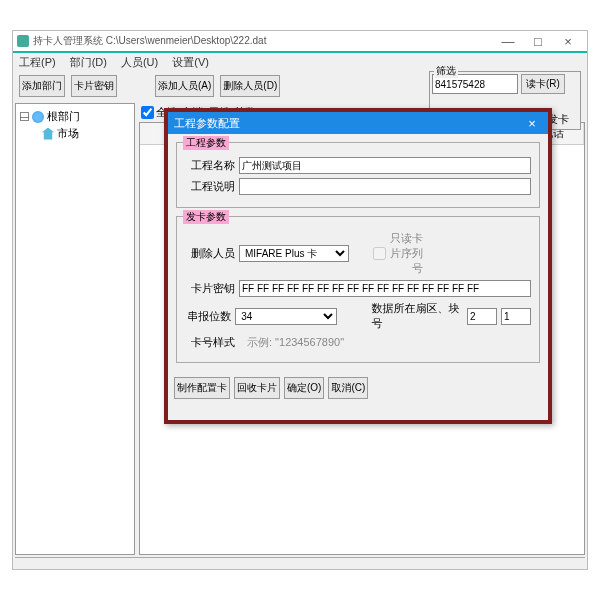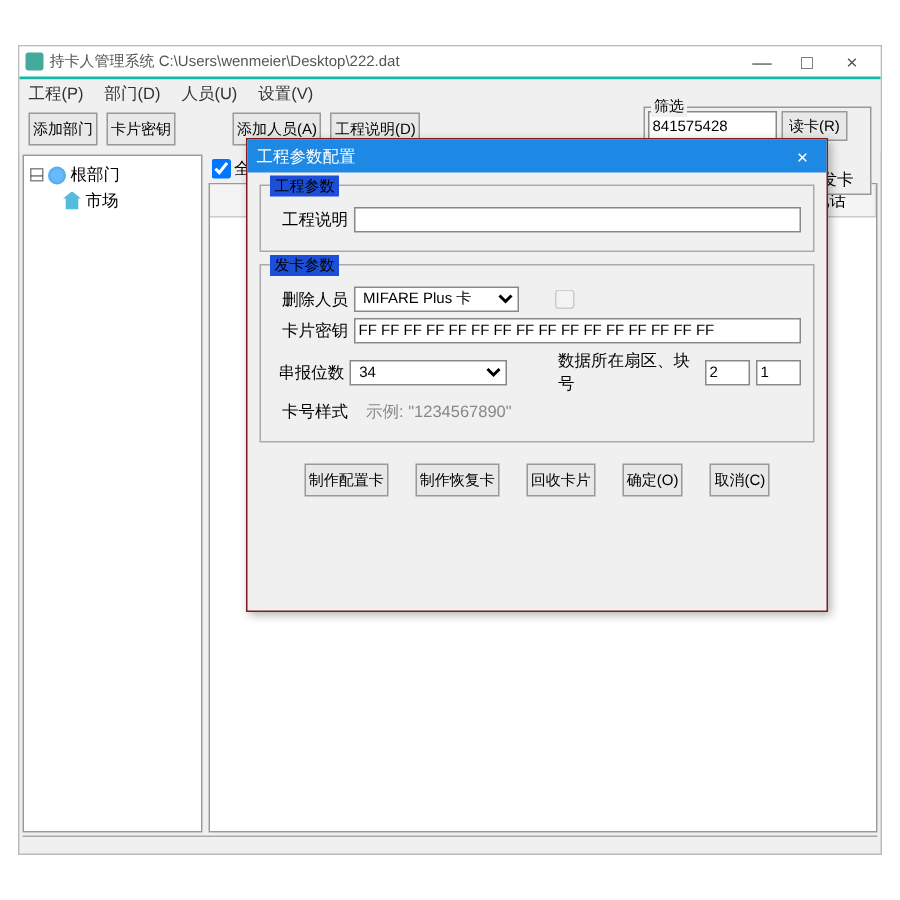--- a/index.html
+++ b/index.html
@@ -23,29 +23,29 @@
 .tn{display:flex;align-items:center;gap:3px;padding:1px 0}
 .tn .exp{width:9px;height:9px;border:1px solid #888;display:inline-flex;align-items:center;justify-content:center;font-size:8px;line-height:1}
 .ic-globe{width:12px;height:12px;border-radius:50%;background:radial-gradient(circle,#6bf 40%,#39c 100%)}
 .ic-house{width:12px;height:12px;background:#5bd;clip-path:polygon(50% 0,100% 40%,85% 40%,85% 100%,15% 100%,15% 40%,0 40%)}
 .main{flex:1;margin:2px;display:flex;flex-direction:column}
 .subtb{display:flex;gap:6px;padding:2px;align-items:center}
 .list{flex:1;background:#fff;border:1px solid #999}
 .lh{display:flex;background:#f4f4f4;border-bottom:1px solid #ccc;font-size:10px}
 .lh div{padding:3px 6px;border-right:1px solid #ddd}
 .status{height:18px;border-top:1px solid #aaa;margin:0 2px}
-.dialog{position:absolute;top:92px;left:164px;width:388px;height:316px;background:#f0f0f0;border:1px solid #7f1d1d;box-shadow:2px 2px 6px rgba(0,0,0,.3)}
+.dialog{position:absolute;top:108px;left:164px;width:388px;height:316px;background:#f0f0f0;border:4px solid #7f1d1d;box-shadow:2px 2px 6px rgba(0,0,0,.3)}
 .dtbar{height:22px;background:#1e88e5;color:#fff;display:flex;align-items:center;padding:0 6px;font-size:11px}
 .dtbar .x{margin-left:auto;width:20px;text-align:center;font-size:13px}
 .grp{border:1px solid #aaa;margin:8px;padding:10px 8px 8px;position:relative}
-.grp .gl{position:absolute;top:-7px;left:6px;background:#1d4ed8;padding:0 3px;font-size:10px}
+.grp .gl{position:absolute;top:-7px;left:6px;background:#f9a8d4;padding:0 3px;font-size:10px}
 .row{display:flex;align-items:center;gap:4px;margin:4px 0;font-size:10px}
 .row label{width:50px;text-align:right}
 .tin{flex:1;border:1px solid #888;background:#fff;padding:2px;font-size:10px}
-.dbtns{display:flex;gap:18px;justify-content:center;padding:6px}
+.dbtns{display:flex;gap:4px;padding:6px}
 .small{width:30px}
 .muted{color:#888}
 </style>
 </head>
 <body>
 
 <div class="win">
   <div class="tbar">
     <span class="ticon"></span>
     <span class="ttxt">持卡人管理系统  C:\Users\wenmeier\Desktop\222.dat</span>
@@ -57,21 +57,21 @@
     <span>工程(P)</span>
     <span>部门(D)</span>
     <span>人员(U)</span>
     <span>设置(V)</span>
   </div>
   <div class="tb">
     <button class="btn">添加部门</button>
     <button class="btn">卡片密钥</button>
     <span style="width:26px"></span>
     <button class="btn">添加人员(A)</button>
-    <button class="btn">工程说明(D)</button>
+    <button class="btn">删除人员(D)</button>
   </div>
   <div class="filterbox">
     <span class="lab">筛选</span>
     <div style="display:flex;gap:3px;margin-bottom:16px">
       <input class="finput" value="841575428" style="">
       <button class="btn" style="padding:2px 4px">读卡(R)</button>
     </div>
     <div style="display:flex;gap:3px;align-items:flex-end">
       <select class="sel" style="width:86px"><option>不限</option></select>
       <label class="cb">
@@ -115,49 +115,53 @@
 </div>
 
 <div class="dialog">
   <div class="dtbar">
     <span>工程参数配置</span>
     <span class="x">×</span>
   </div>
   <div class="grp">
     <span class="gl">工程参数</span>
     <div class="row">
+      <label>工程名称</label>
+      <input class="tin" value="广州测试项目" style="">
+    </div>
+    <div class="row">
       <label>工程说明</label>
       <input class="tin" value="" style="">
     </div>
   </div>
   <div class="grp">
     <span class="gl">发卡参数</span>
     <div class="row">
       <label>删除人员</label>
       <select class="sel" style="width:110px"><option>MIFARE Plus 卡</option></select>
       <label class="cb muted" style="margin-left:20px">
           <input type="checkbox" disabled="" style="">
+          <span>只读卡片序列号</span>
         </label>
     </div>
     <div class="row">
       <label>卡片密钥</label>
       <input class="tin" value="FF FF FF FF FF FF FF FF FF FF FF FF FF FF FF FF" style="">
     </div>
     <div class="row">
       <label>串报位数</label>
       <select class="sel" style="width:110px"><option>34</option></select>
       <span style="margin-left:30px">数据所在扇区、块号</span>
       <input class="tin small" value="2" style="">
       <input class="tin small" value="1" style="">
     </div>
     <div class="row">
       <label>卡号样式</label>
       <span style="margin-left:8px" class="muted">示例:  "1234567890"</span>
     </div>
   </div>
   <div class="dbtns">
     <button class="btn">制作配置卡</button>
-    <button class="btn">制作恢复卡</button>
     <button class="btn">回收卡片</button>
     <button class="btn">确定(O)</button>
     <button class="btn">取消(C)</button>
   </div>
 </div>
 
 </body></html>

